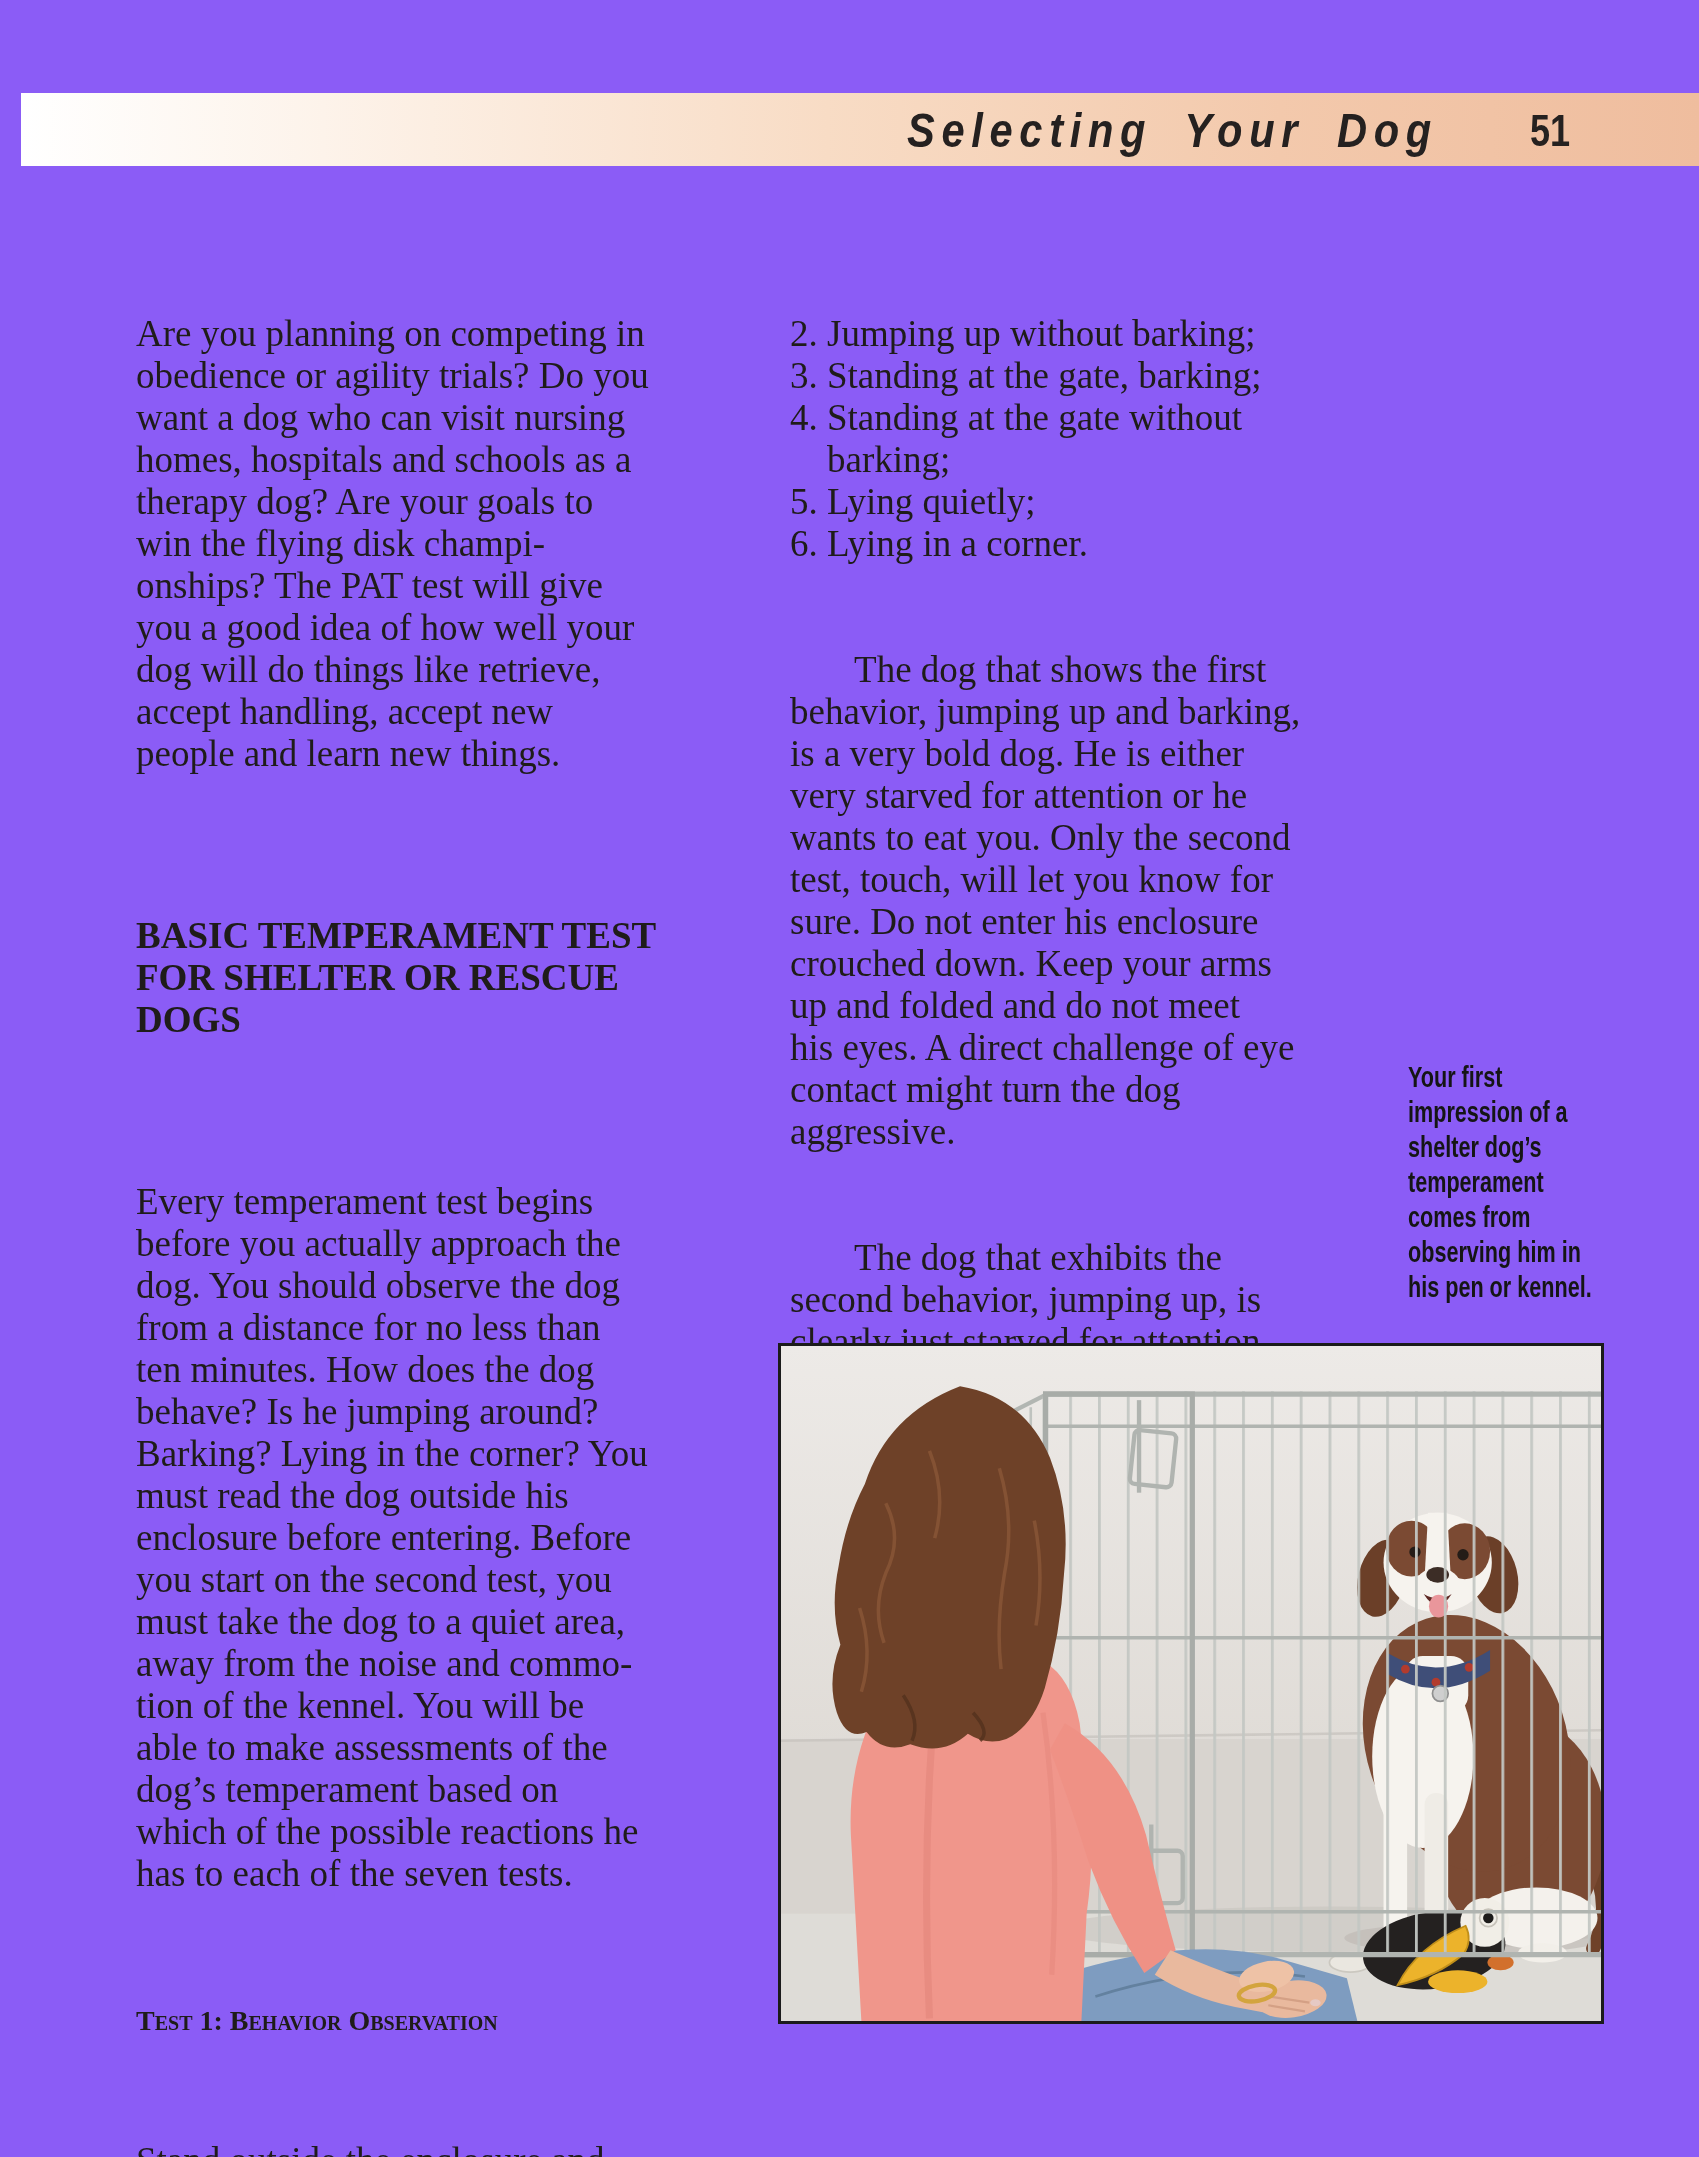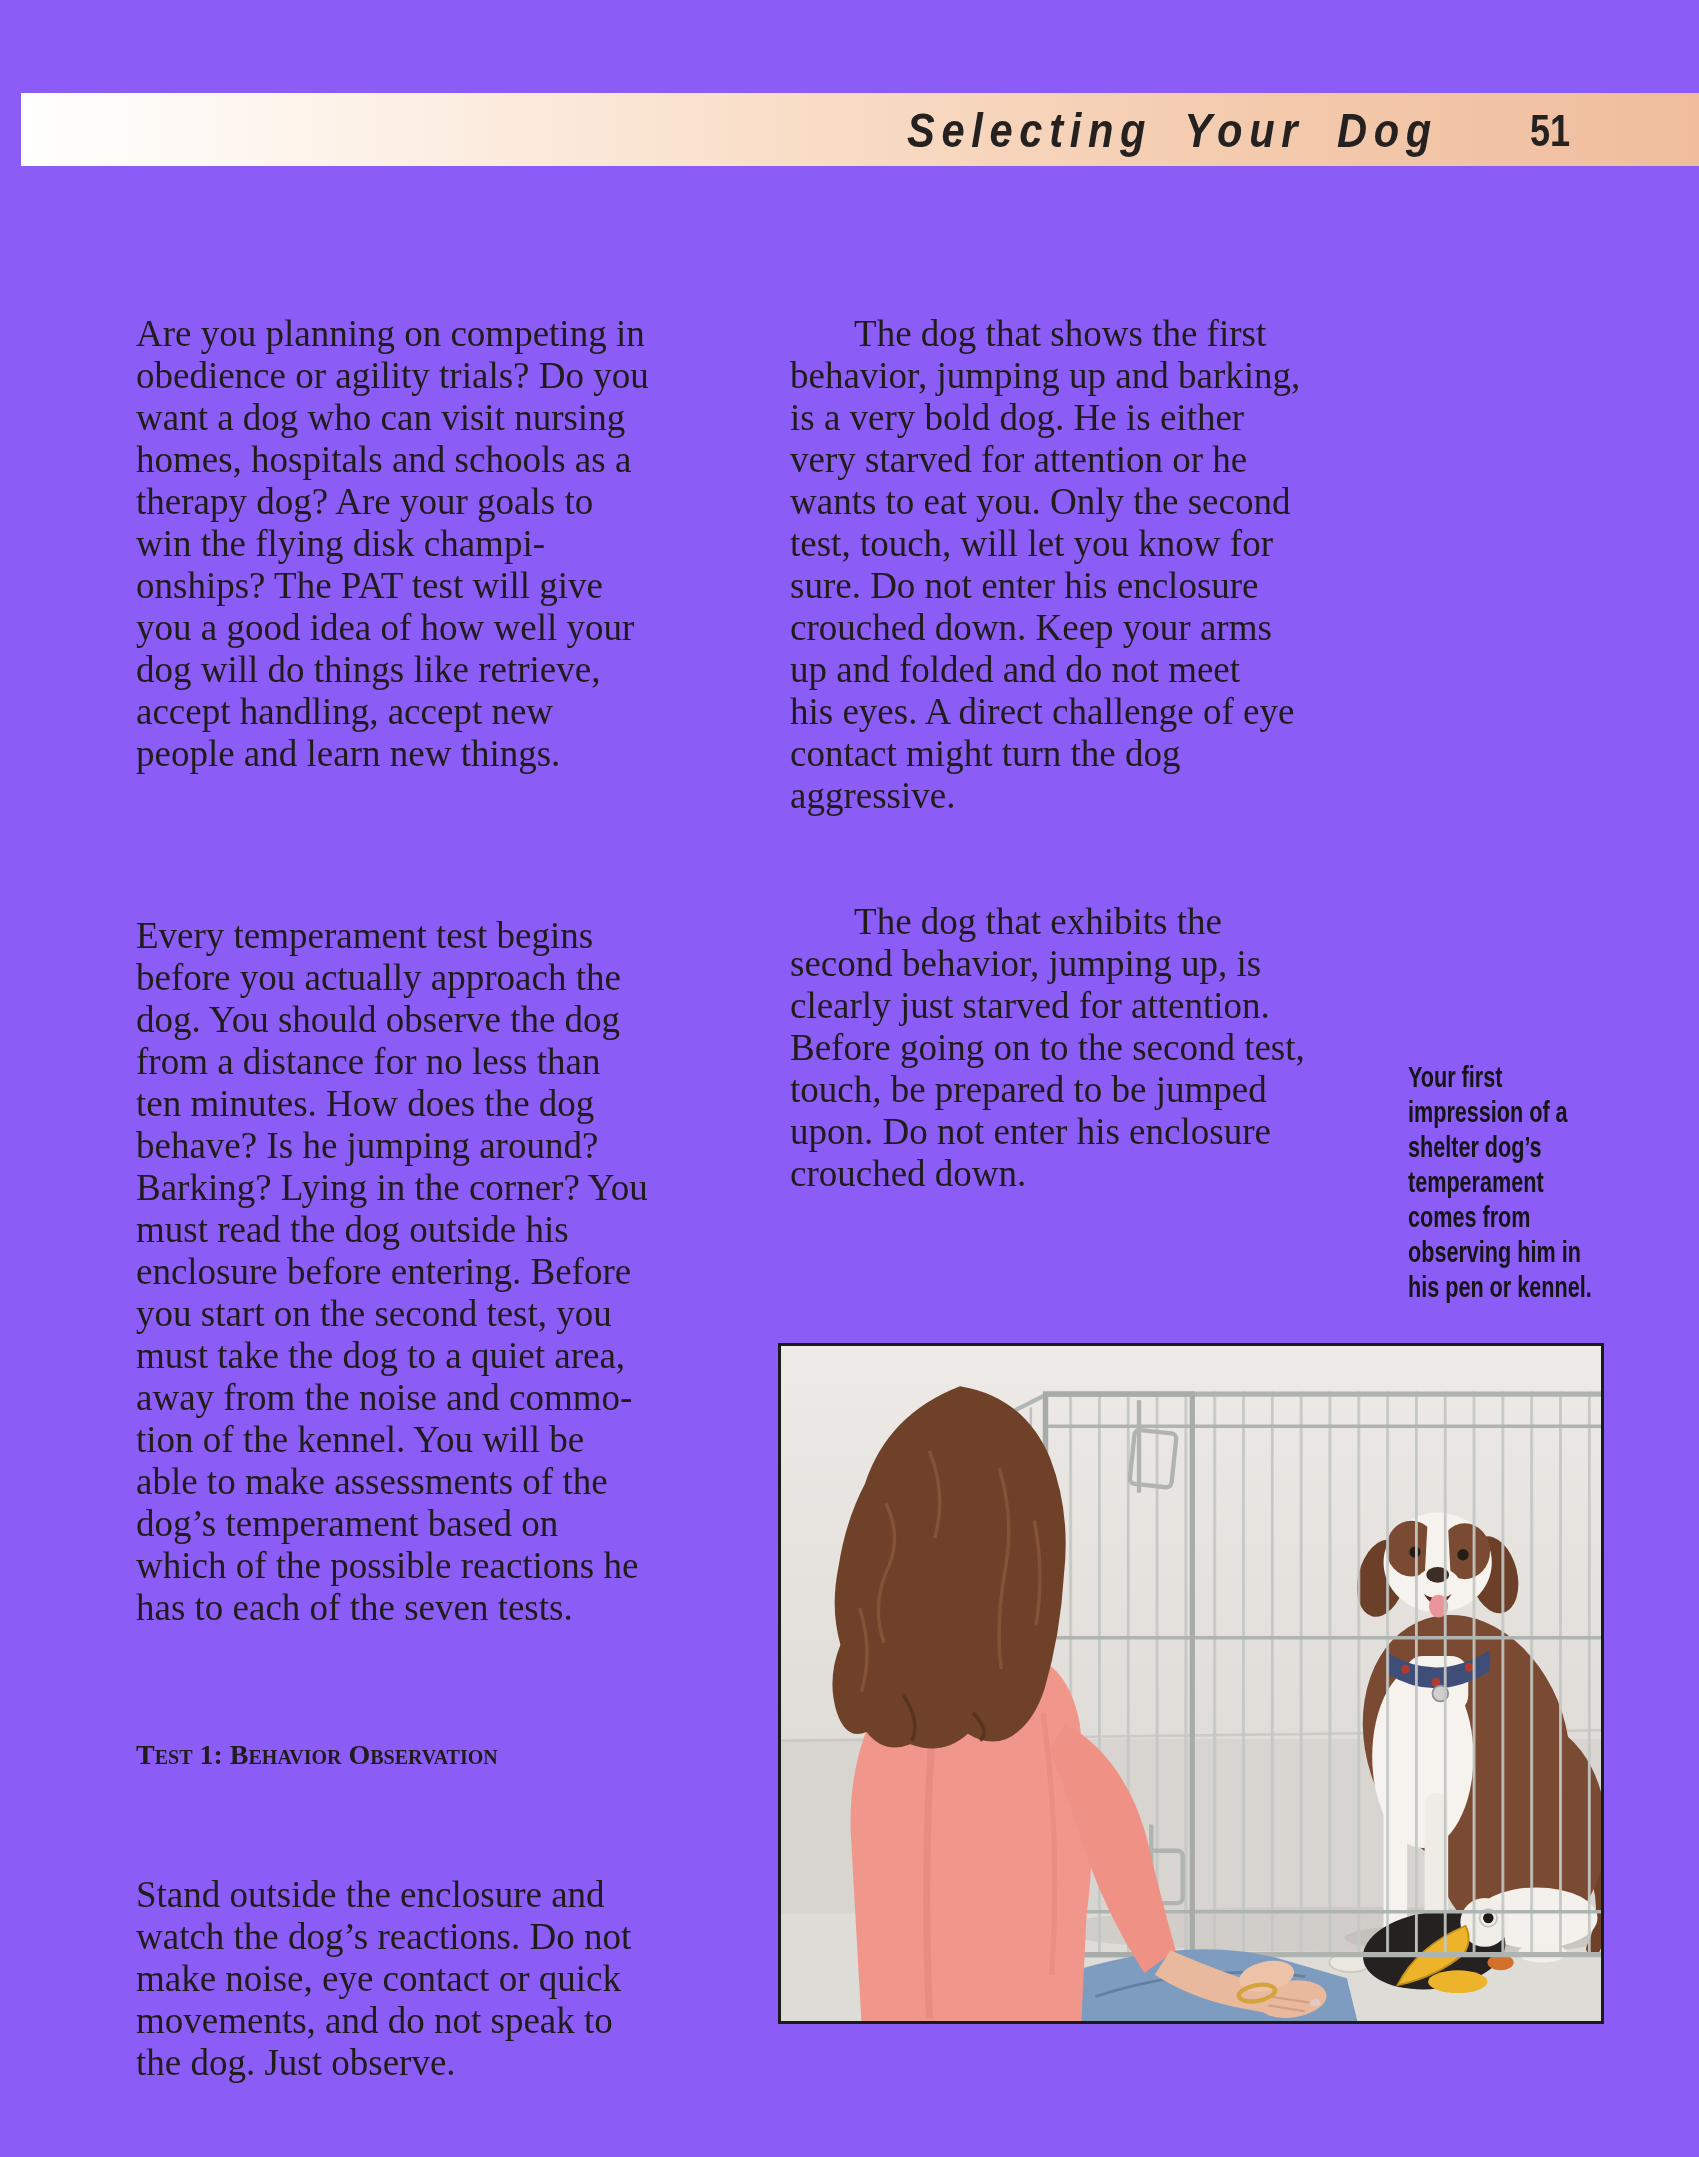--- a/index.html
+++ b/index.html
@@ -46,20 +46,23 @@
 obedience or agility trials? Do you
 want a dog who can visit nursing
 homes, hospitals and schools as a
 therapy dog? Are your goals to
 win the flying disk champi-
 onships? The PAT test will give
 you a good idea of how well your
 dog will do things like retrieve,
 accept handling, accept new
 people and learn new things.</div>
+    <div class="h2">BASIC TEMPERAMENT TEST
+FOR SHELTER OR RESCUE
+DOGS</div>
     <div class="body2">Every temperament test begins
 before you actually approach the
 dog. You should observe the dog
 from a distance for no less than
 ten minutes. How does the dog
 behave? Is he jumping around?
 Barking? Lying in the corner? You
 must read the dog outside his
 enclosure before entering. Before
 you start on the second test, you
@@ -74,20 +77,26 @@
     <div class="tb">Stand outside the enclosure and
 watch the dog’s reactions. Do not
 make noise, eye contact or quick
 movements, and do not speak to
 the dog. Just observe.</div>
     
     
   </div>
 
   <div id="col-right" class="col">
+    <div>2. Jumping up without barking;
+3. Standing at the gate, barking;
+4. Standing at the gate without
+    barking;
+5. Lying quietly;
+6. Lying in a corner.</div>
     <div>       The dog that shows the first
 behavior, jumping up and barking,
 is a very bold dog. He is either
 very starved for attention or he
 wants to eat you. Only the second
 test, touch, will let you know for
 sure. Do not enter his enclosure
 crouched down. Keep your arms
 up and folded and do not meet
 his eyes. A direct challenge of eye

